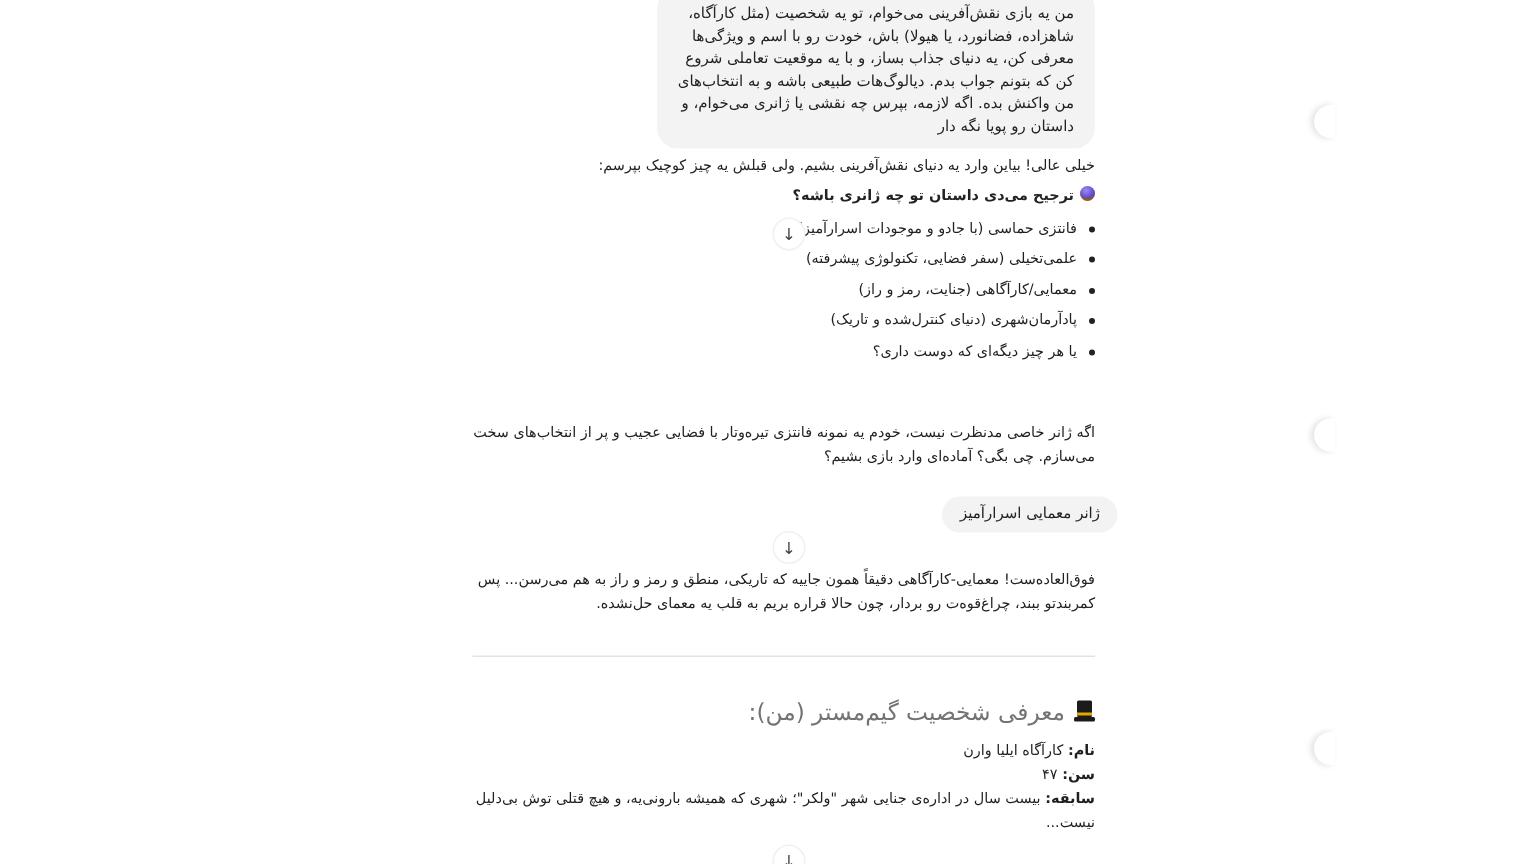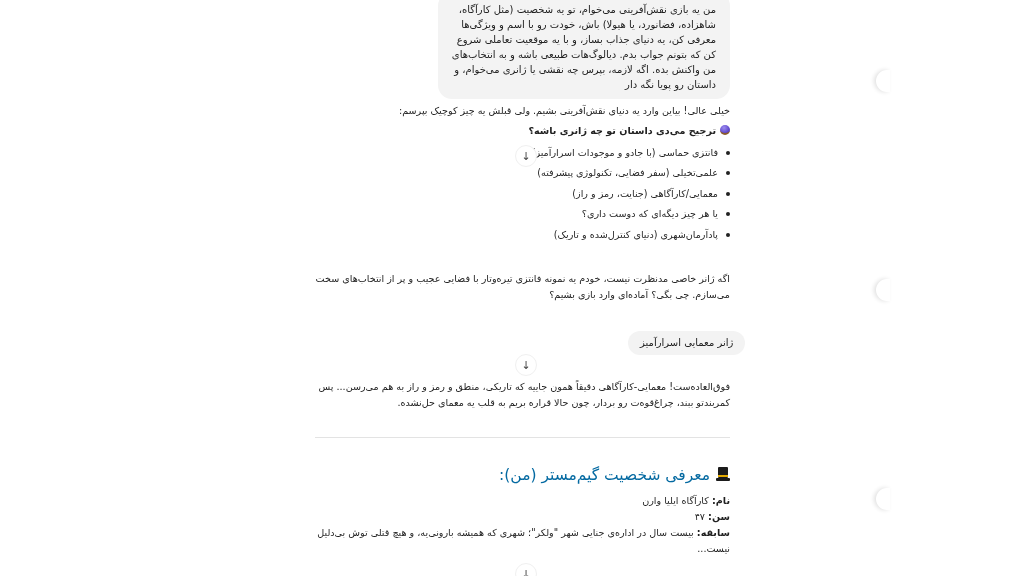--- a/index.html
+++ b/index.html
@@ -19,26 +19,26 @@
   .p-intro { right: 294px; top: 103px; width: 420px; }
   .p-question { right: 294px; top: 123px; width: 420px; font-weight: bold; }
   .p-question .globe { display: inline-block; width: 10px; height: 10px; border-radius: 50%;
       background: radial-gradient(circle at 40% 35%, #9d8cf0, #5b45c9 70%); margin-left: 4px; vertical-align: -1px;
       border-bottom: 2px solid #8a5a2b; }
 
   .bullets { position: absolute; right: 294px; top: 143px; width: 420px; direction: rtl; list-style: none; }
   .bullets li { font-size: 9.6px; line-height: 20.4px; text-align: right; position: relative; padding-right: 12px; }
   .bullets li::before { content: ""; position: absolute; right: 0; top: 8px; width: 4px; height: 4px; border-radius: 50%; background: #222; }
 
-  .p-genre { right: 294px; top: 271px; width: 420px; }
+  .p-genre { right: 294px; top: 281px; width: 420px; }
   .p-response { right: 294px; top: 379px; width: 420px; }
 
   .divider { position: absolute; left: 315px; top: 437px; width: 415px; height: 1px; background: #e3e3e3; }
 
-  .h-title { position: absolute; right: 294px; top: 463px; direction: rtl; font-size: 15.5px; line-height: 24px; color: #0369a1; font-weight: normal; }
+  .h-title { position: absolute; right: 294px; top: 463px; direction: rtl; font-size: 15.5px; line-height: 24px; color: #737373; font-weight: normal; }
   .tophat { display: inline-block; position: relative; width: 14px; height: 15px; margin-left: 6px; vertical-align: -2px; }
   .tophat .crown { position: absolute; left: 2px; top: 0; width: 10px; height: 11px; background: #1b1b1b; border-radius: 1px; }
   .tophat .band { position: absolute; left: 2px; top: 8px; width: 10px; height: 2px; background: #e0a800; }
   .tophat .brim { position: absolute; left: 0; top: 11px; width: 14px; height: 3px; background: #1b1b1b; border-radius: 1px; }
 
   .profile { position: absolute; right: 294px; top: 493px; width: 420px; direction: rtl; }
   .profile .row { font-size: 9.6px; line-height: 16px; text-align: right; }
   .profile .lbl { font-weight: bold; text-align: right; }
 
   .scroll-down { position: absolute; width: 22px; height: 22px; border-radius: 50%; background: #fff;
@@ -63,22 +63,22 @@
   </div>
 
   <p class="para p-intro">خیلی عالی! بیاین وارد یه دنیای نقش‌آفرینی بشیم. ولی قبلش یه چیز کوچیک بپرسم:</p>
 
   <p class="para p-question"><span class="globe"></span><span>ترجیح می‌دی داستان تو چه ژانری باشه؟</span></p>
 
   <ul class="bullets">
     <li>فانتزی حماسی (با جادو و موجودات اسرارآمیز)</li>
     <li>علمی‌تخیلی (سفر فضایی، تکنولوژی پیشرفته)</li>
     <li>معمایی/کارآگاهی (جنایت، رمز و راز)</li>
+    <li>پادآرمان‌شهری (دنیای کنترل‌شده و تاریک)</li>
     <li>یا هر چیز دیگه‌ای که دوست داری؟</li>
-    <li>پادآرمان‌شهری (دنیای کنترل‌شده و تاریک)</li>
   </ul>
 
   <p class="para p-genre">اگه ژانر خاصی مدنظرت نیست، خودم یه نمونه فانتزی تیره‌وتار با فضایی عجیب و پر از انتخاب‌های سخت می‌سازم. چی بگی؟ آماده‌ای وارد بازی بشیم؟</p>
 
   <div class="user-bubble bubble-2">
     <span>ژانر معمایی اسرارآمیز</span>
   </div>
 
   <p class="para p-response">فوق‌العاده‌ست! معمایی-کارآگاهی دقیقاً همون جاییه که تاریکی، منطق و رمز و راز به هم می‌رسن... پس کمربندتو ببند، چراغ‌قوه‌ت رو بردار، چون حالا قراره بریم به قلب یه معمای حل‌نشده.</p>
 

